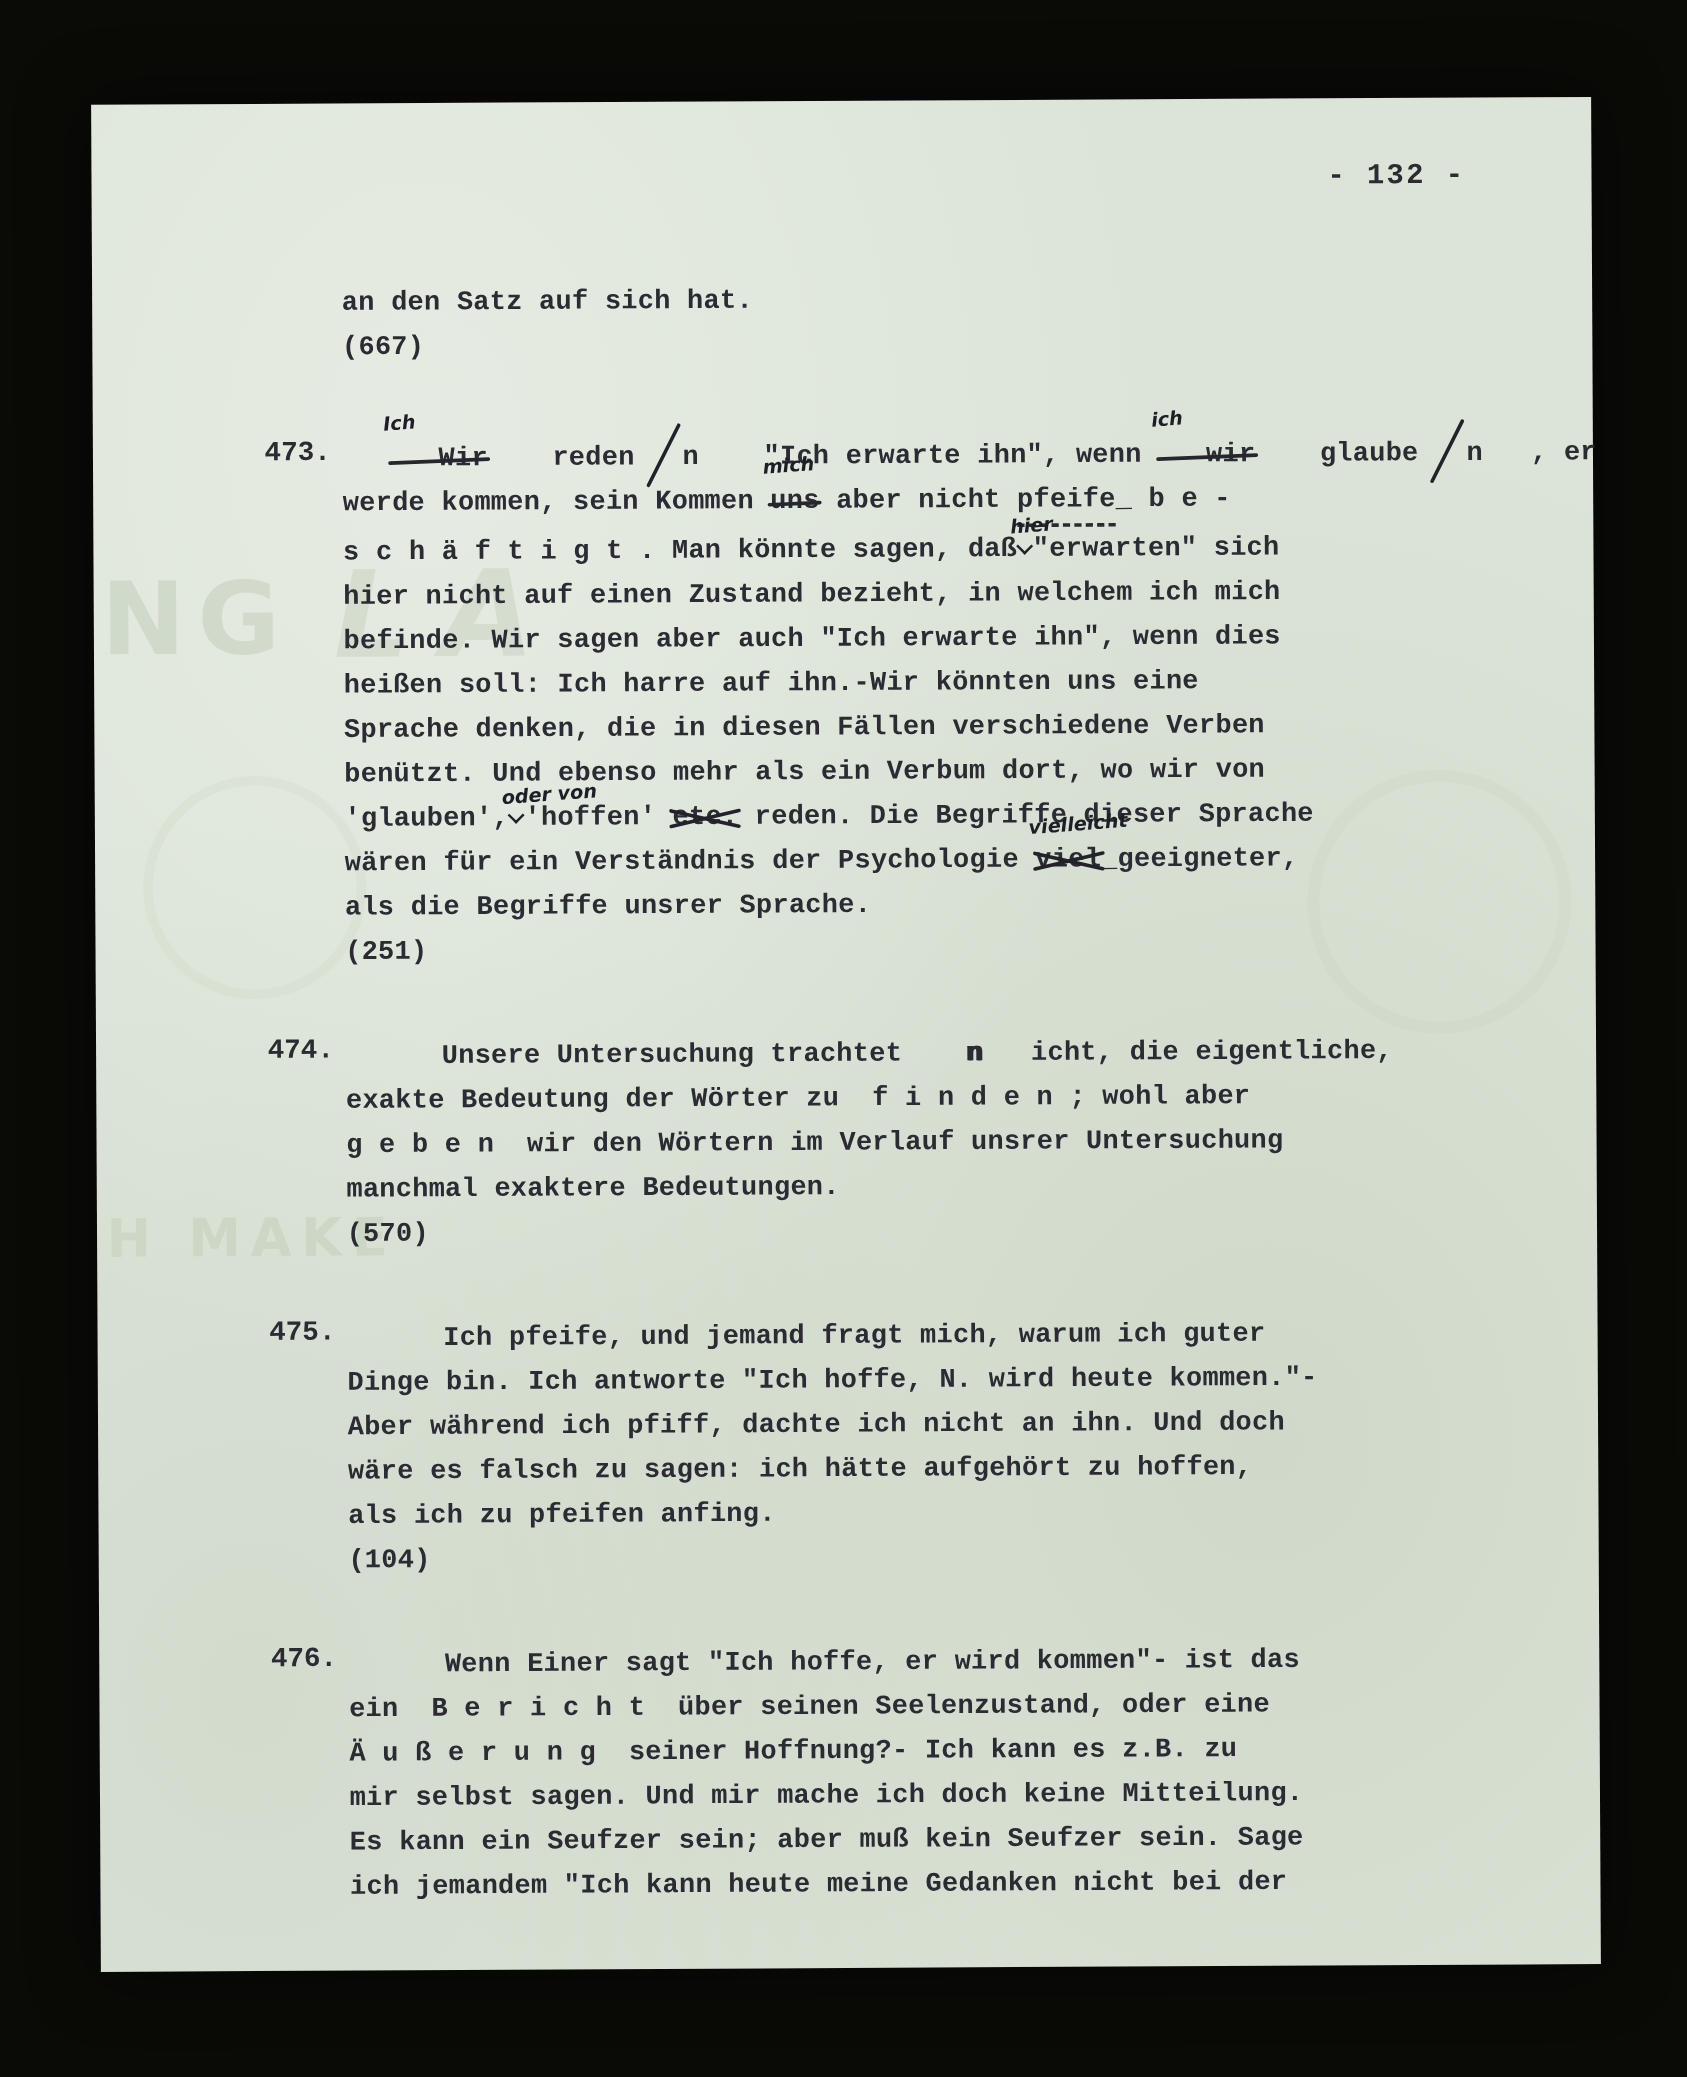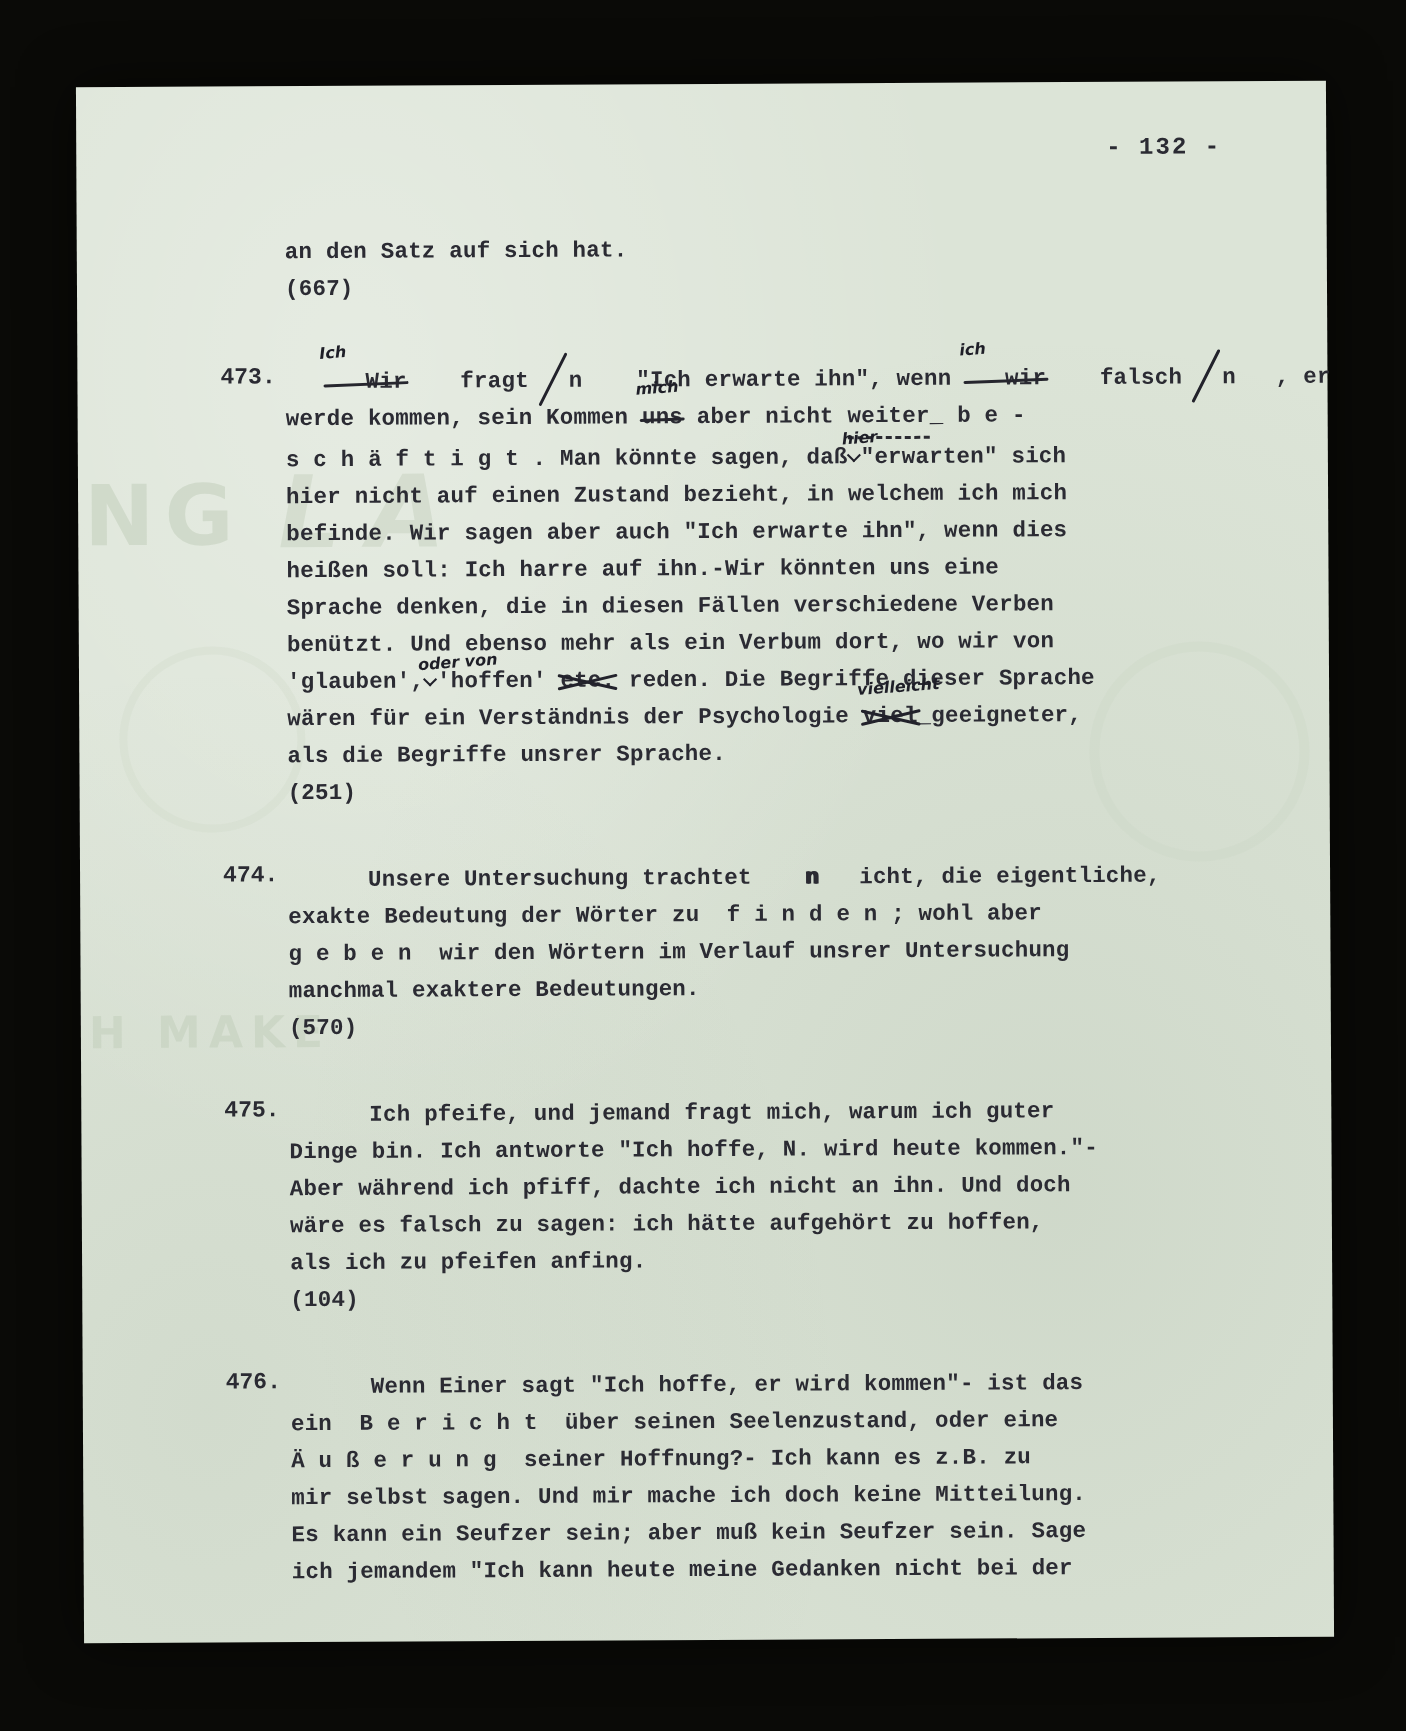--- a/index.html
+++ b/index.html
@@ -81,22 +81,22 @@
       <div class="para intro">
         <div class="num"></div>
         <div class="lines">
           <div class="line"><span class="seg">an den Satz auf sich hat.</span></div>
           <div class="line"><span class="seg">(667)</span></div>
         </div>
       </div>
       <div class="para indent">
         <div class="num">473.</div>
         <div class="lines">
-          <div class="line"><span class="seg strike">Wir<span class="hw">Ich</span></span><span class="seg"> fragt</span><span class="seg slash">n</span><span class="seg"> "Ich erwarte ihn", wenn </span><span class="seg strike">wir<span class="hw">ich</span></span><span class="seg"> falsch</span><span class="seg slash">n</span><span class="seg">, er</span></div>
-          <div class="line"><span class="seg">werde kommen, sein Kommen </span><span class="seg strike">uns<span class="hw">mich</span></span><span class="seg"> aber nicht </span><span class="seg udash">weiter</span><span class="seg">_ b e -</span></div>
+          <div class="line"><span class="seg strike">Wir<span class="hw">Ich</span></span><span class="seg"> reden</span><span class="seg slash">n</span><span class="seg"> "Ich erwarte ihn", wenn </span><span class="seg strike">wir<span class="hw">ich</span></span><span class="seg"> glaube</span><span class="seg slash">n</span><span class="seg">, er</span></div>
+          <div class="line"><span class="seg">werde kommen, sein Kommen </span><span class="seg strike">uns<span class="hw">mich</span></span><span class="seg"> aber nicht </span><span class="seg udash">pfeife</span><span class="seg">_ b e -</span></div>
           <div class="line"><span class="seg">s c h ä f t i g t . Man könnte sagen, daß</span><span class="seg ins"><span class="hw">hier</span></span><span class="seg">"erwarten" sich</span></div>
           <div class="line"><span class="seg">hier nicht auf einen Zustand bezieht, in welchem ich mich</span></div>
           <div class="line"><span class="seg">befinde. Wir sagen aber auch "Ich erwarte ihn", wenn dies</span></div>
           <div class="line"><span class="seg">heißen soll: Ich harre auf ihn.-Wir könnten uns eine</span></div>
           <div class="line"><span class="seg">Sprache denken, die in diesen Fällen verschiedene Verben</span></div>
           <div class="line"><span class="seg">benützt. Und ebenso mehr als ein Verbum dort, wo wir von</span></div>
           <div class="line"><span class="seg">'glauben',</span><span class="seg ins"><span class="hw">oder von</span></span><span class="seg">'hoffen' </span><span class="seg xout">etc.</span><span class="seg"> reden. Die Begriffe dieser Sprache</span></div>
           <div class="line"><span class="seg">wären für ein Verständnis der Psychologie </span><span class="seg xout">viel<span class="hw">vielleicht</span></span><span class="seg">_geeigneter,</span></div>
           <div class="line"><span class="seg">als die Begriffe unsrer Sprache.</span></div>
           <div class="line"><span class="seg">(251)</span></div>

